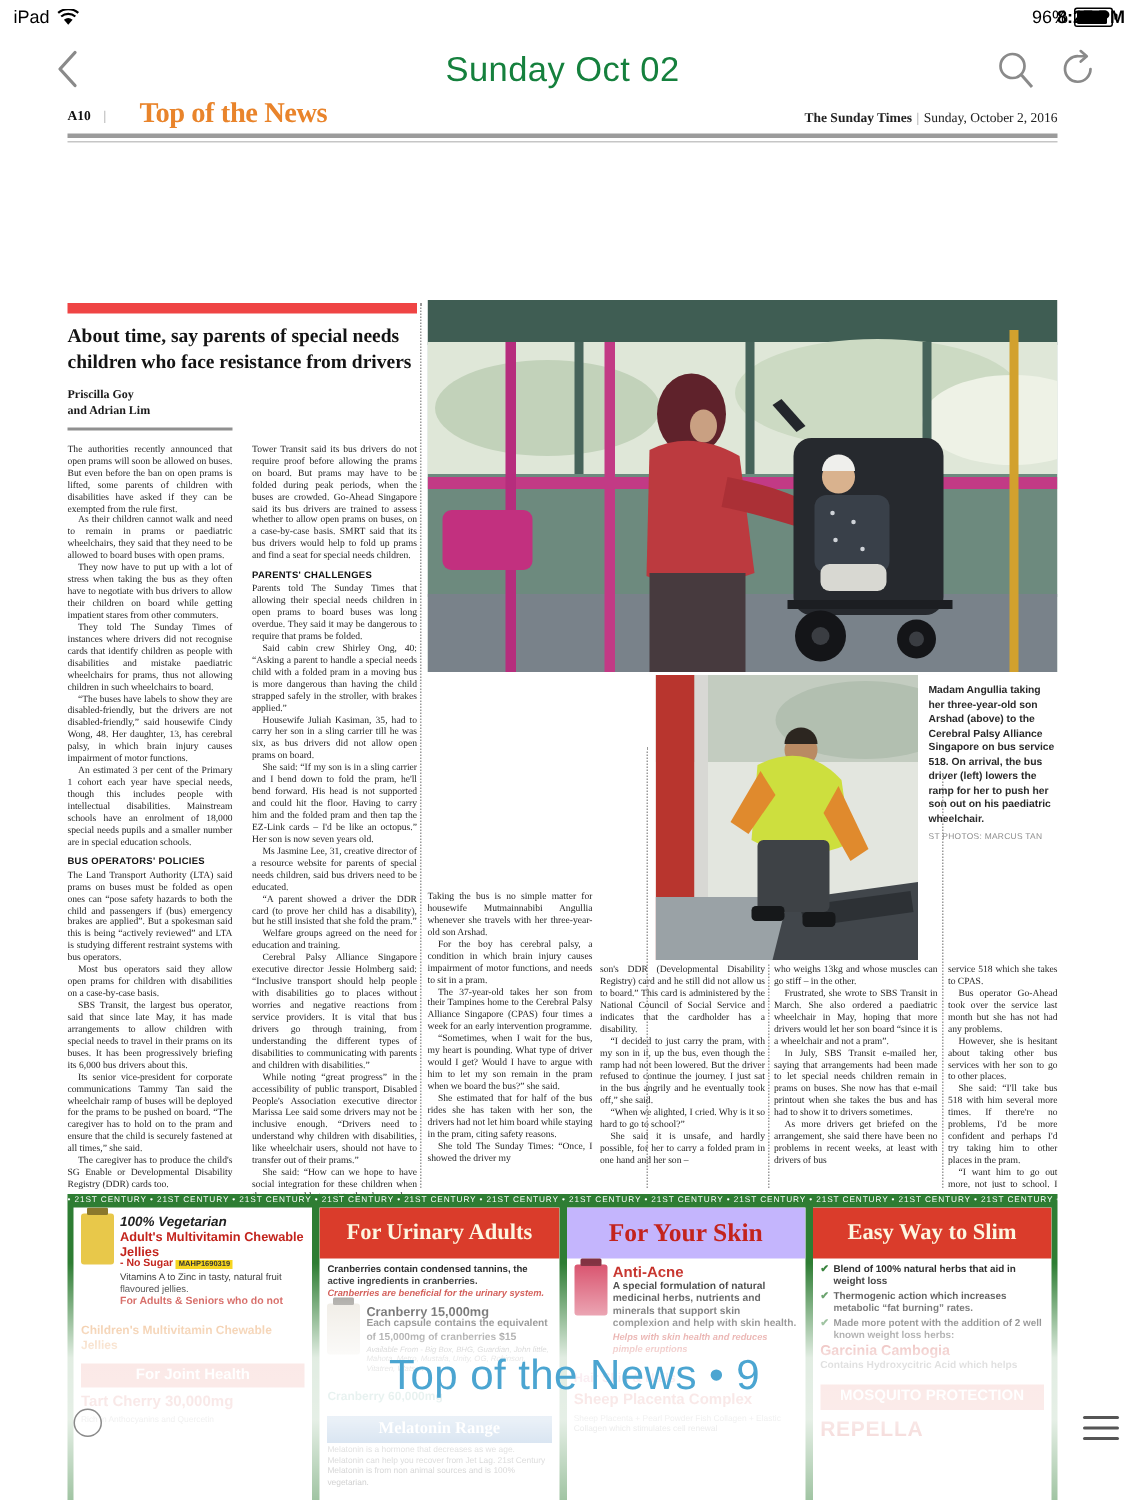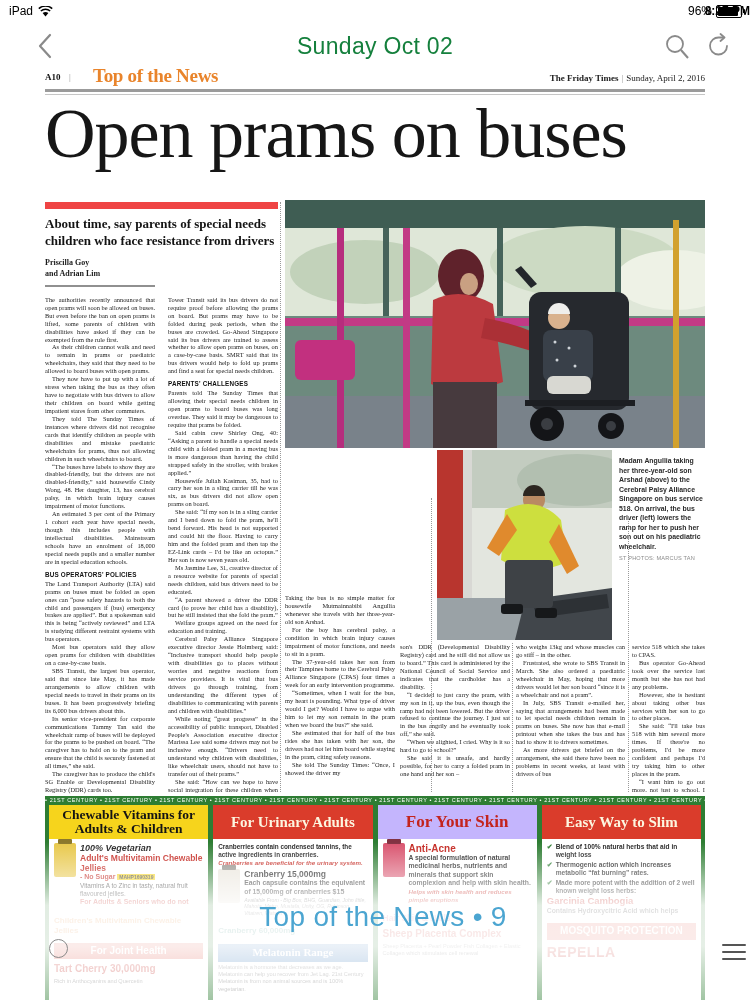--- a/index.html
+++ b/index.html
@@ -168,27 +168,26 @@
     </svg>
   </div>
 
   <div class="paper">
 
     <div class="ph-row">
       <span class="ph-pageno">A10</span>
       <span class="ph-bar">|</span>
       <span class="ph-section" style="color:#e9842b">Top of the News</span>
       <span class="ph-right">
-        <b>The Friday Times</b><span class="sep">|</span><span>Sunday, April 2, 2016</span>
+        <b>The Sunday Times</b><span class="sep">|</span><span>Sunday, October 2, 2016</span>
       </span>
     </div>
     <div class="rule-thick"></div>
     <div class="rule-thin"></div>
 
-    <div class="headline">Open prams on buses</div>
 
     <div class="left-block">
       <div class="subhead">About time, say parents of special needs children who face resistance from drivers</div>
       <div class="byline">
         <div>Priscilla Goy</div>
         <div>and Adrian Lim</div>
       </div>
       <div class="byline-rule"></div>
       <div class="a1cols">
         <div class="a1col newscol">
@@ -329,21 +328,20 @@
 
     <div class="dotted-v" style="left:386px;top:432px;height:294px;"></div>
     <div class="dotted-v" style="left:467px;top:577px;height:149px;"></div>
     <div class="dotted-v" style="left:583px;top:450px;height:276px;"></div>
 
     <div class="ads">
       <div class="ads-border-text">• 21ST CENTURY • 21ST CENTURY • 21ST CENTURY • 21ST CENTURY • 21ST CENTURY • 21ST CENTURY • 21ST CENTURY • 21ST CENTURY • 21ST CENTURY • 21ST CENTURY • 21ST CENTURY • 21ST CENTURY • 21ST CENTURY • 21ST CENTURY </div>
       <div class="ads-row">
 
         <div class="ad">
-          <div class="ad-header hd-yellow">Chewable Vitamins for Adults &amp; Children</div>
           <div class="ad-body">
             <div class="ad-flex">
               <div class="bottle b-green"></div>
               <div>
                 <div class="t-it-bold">100% Vegetarian</div>
                 <div class="t-red-bold">Adult's Multivitamin Chewable Jellies</div>
                 <span class="t-red-sm">- No Sugar</span>
                 <span class="t-code">MAHP1690319</span>
                 <div class="t-body" style="font-weight:normal">Vitamins A to Zinc in tasty, natural fruit flavoured jellies.</div>
                 <div class="t-red-sm">For Adults &amp; Seniors who do not</div>

